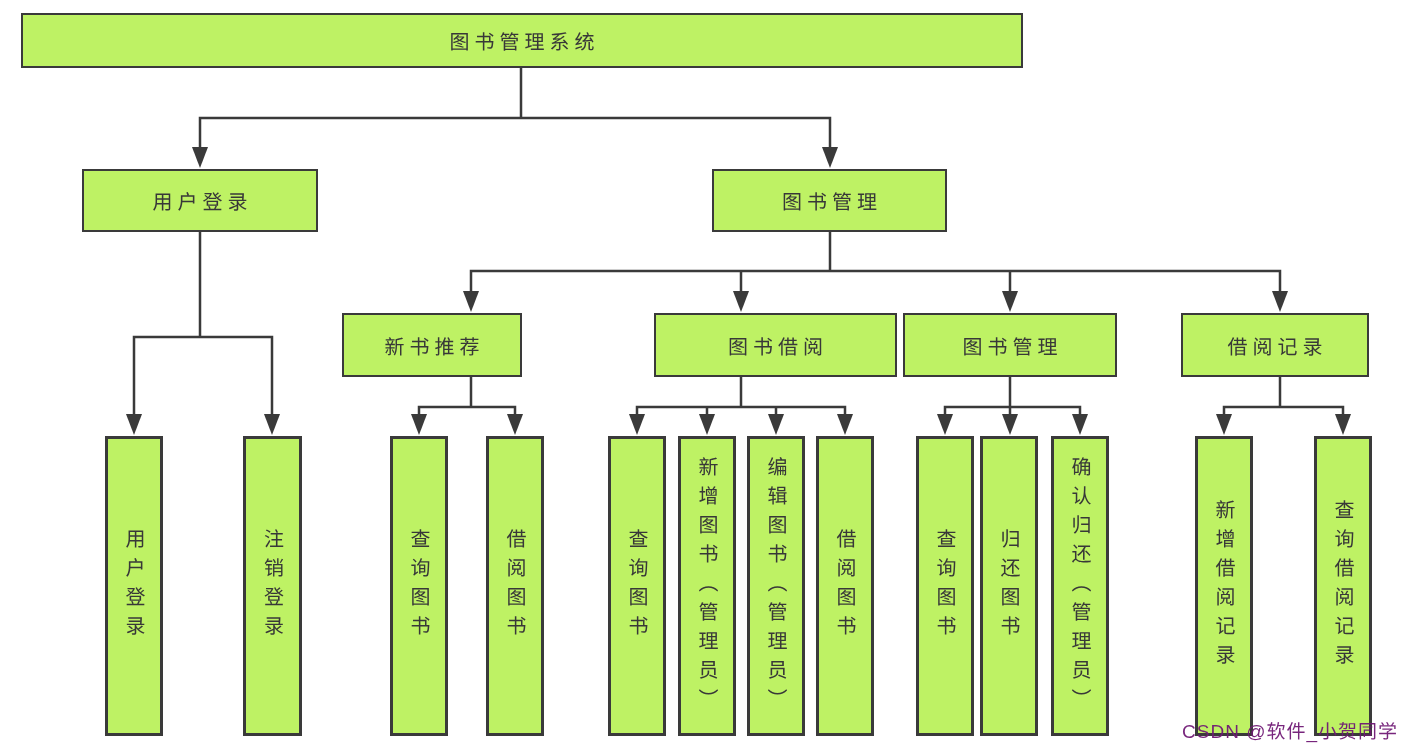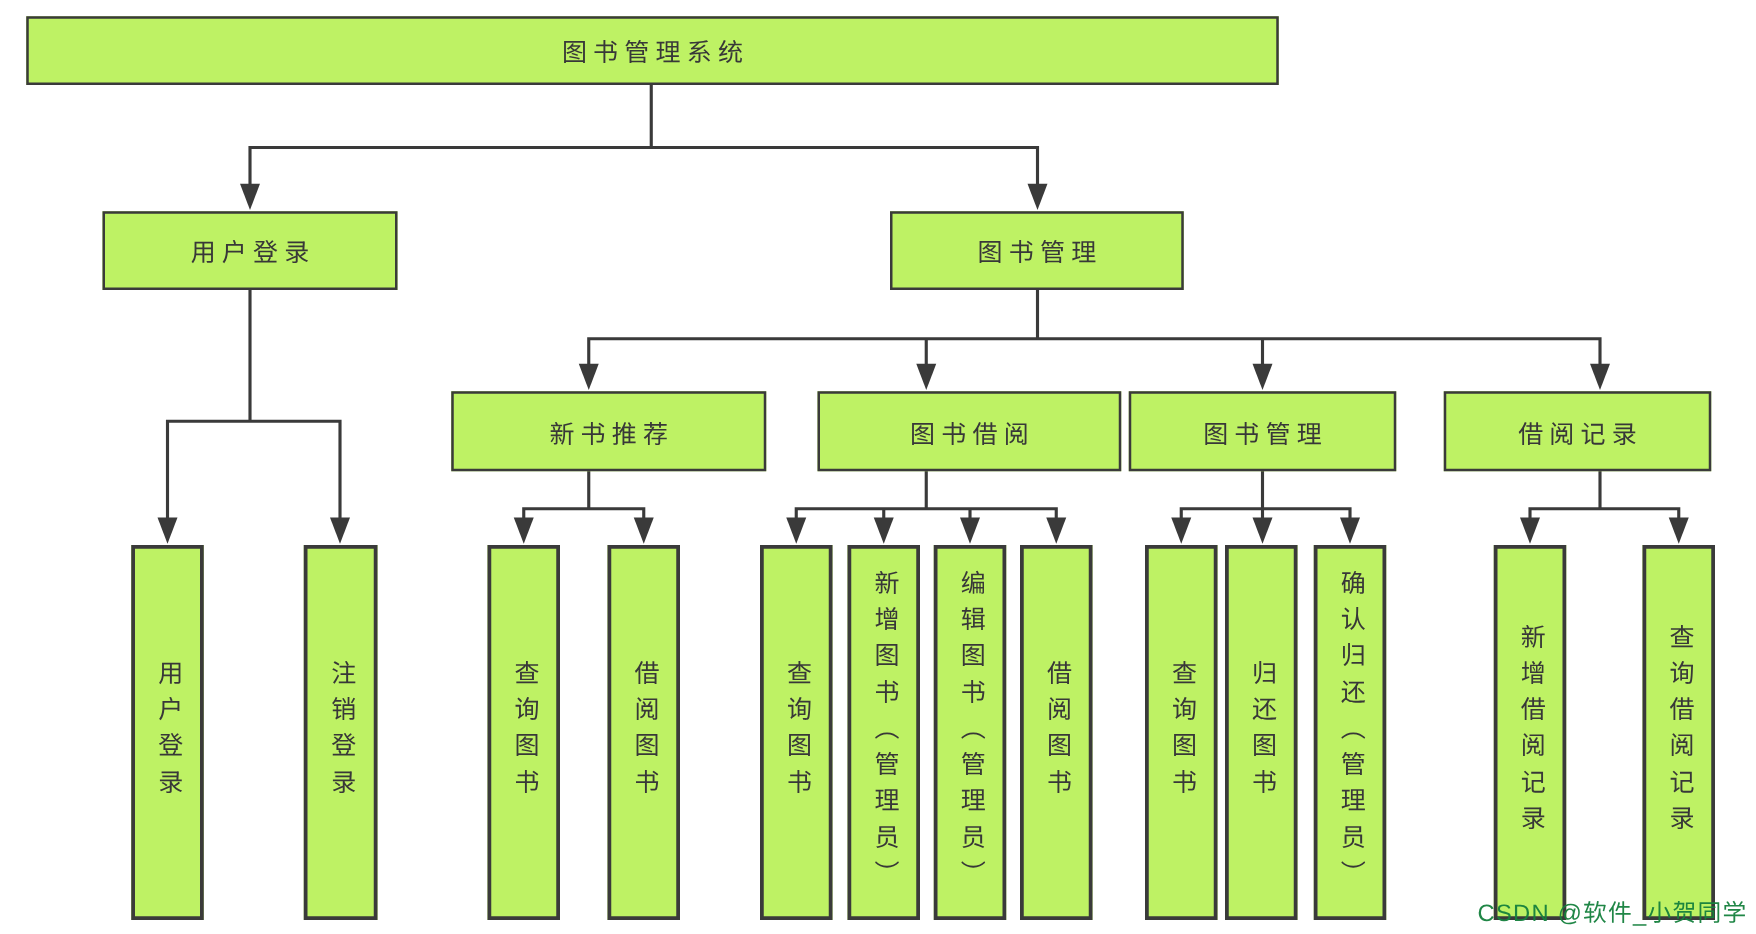--- a/index.html
+++ b/index.html
@@ -41,21 +41,21 @@
     line-height: 1;
     letter-spacing: 9px;
     color: #383838;
   }
   .watermark {
     position: absolute;
     right: 7px;
     bottom: 4px;
     font-size: 19px;
     letter-spacing: 1px;
-    color: #15803d;
+    color: #701a75;
     opacity: 0.95;
     white-space: nowrap;
     z-index: 5;
     text-align: right;
   }
 </style>
 </head>
 <body>
 
 <div class="stage">
@@ -107,30 +107,30 @@
     <span class="h-label">图书管理系统</span>
   </div>
 
   <div class="box" style="left:82px; top:169px; width:236px; height:63px;">
     <span class="h-label">用户登录</span>
   </div>
   <div class="box" style="left:712px; top:169px; width:235px; height:63px;">
     <span class="h-label">图书管理</span>
   </div>
 
-  <div class="box" style="left:361px; top:313px; width:252px; height:64px;">
+  <div class="box" style="left:342px; top:313px; width:180px; height:64px;">
     <span class="h-label">新书推荐</span>
   </div>
   <div class="box" style="left:654px; top:313px; width:243px; height:64px;">
     <span class="h-label">图书借阅</span>
   </div>
   <div class="box" style="left:903px; top:313px; width:214px; height:64px;">
     <span class="h-label">图书管理</span>
   </div>
-  <div class="box" style="left:1155px; top:313px; width:214px; height:64px;">
+  <div class="box" style="left:1181px; top:313px; width:188px; height:64px;">
     <span class="h-label">借阅记录</span>
   </div>
 
   <div class="box leaf" style="left:105px; top:436px; width:58px; height:300px;">
     <span class="v-label">用户登录</span>
   </div>
   <div class="box leaf" style="left:243px; top:436px; width:59px; height:300px;">
     <span class="v-label">注销登录</span>
   </div>
   <div class="box leaf" style="left:390px; top:436px; width:58px; height:300px;">

